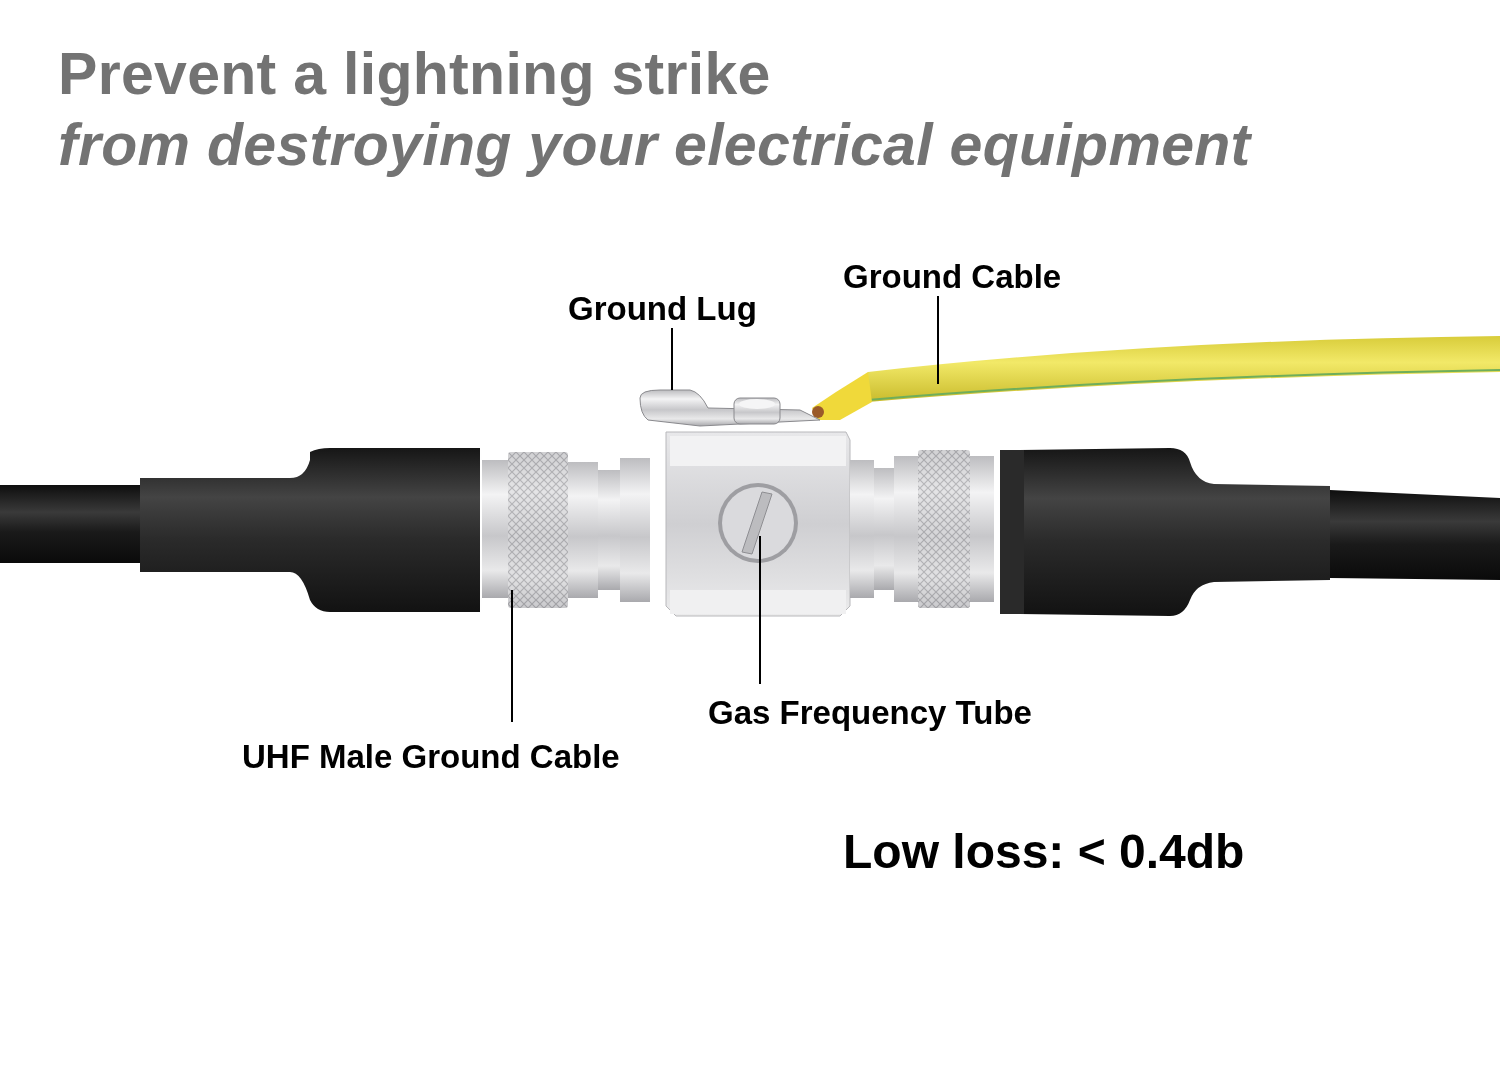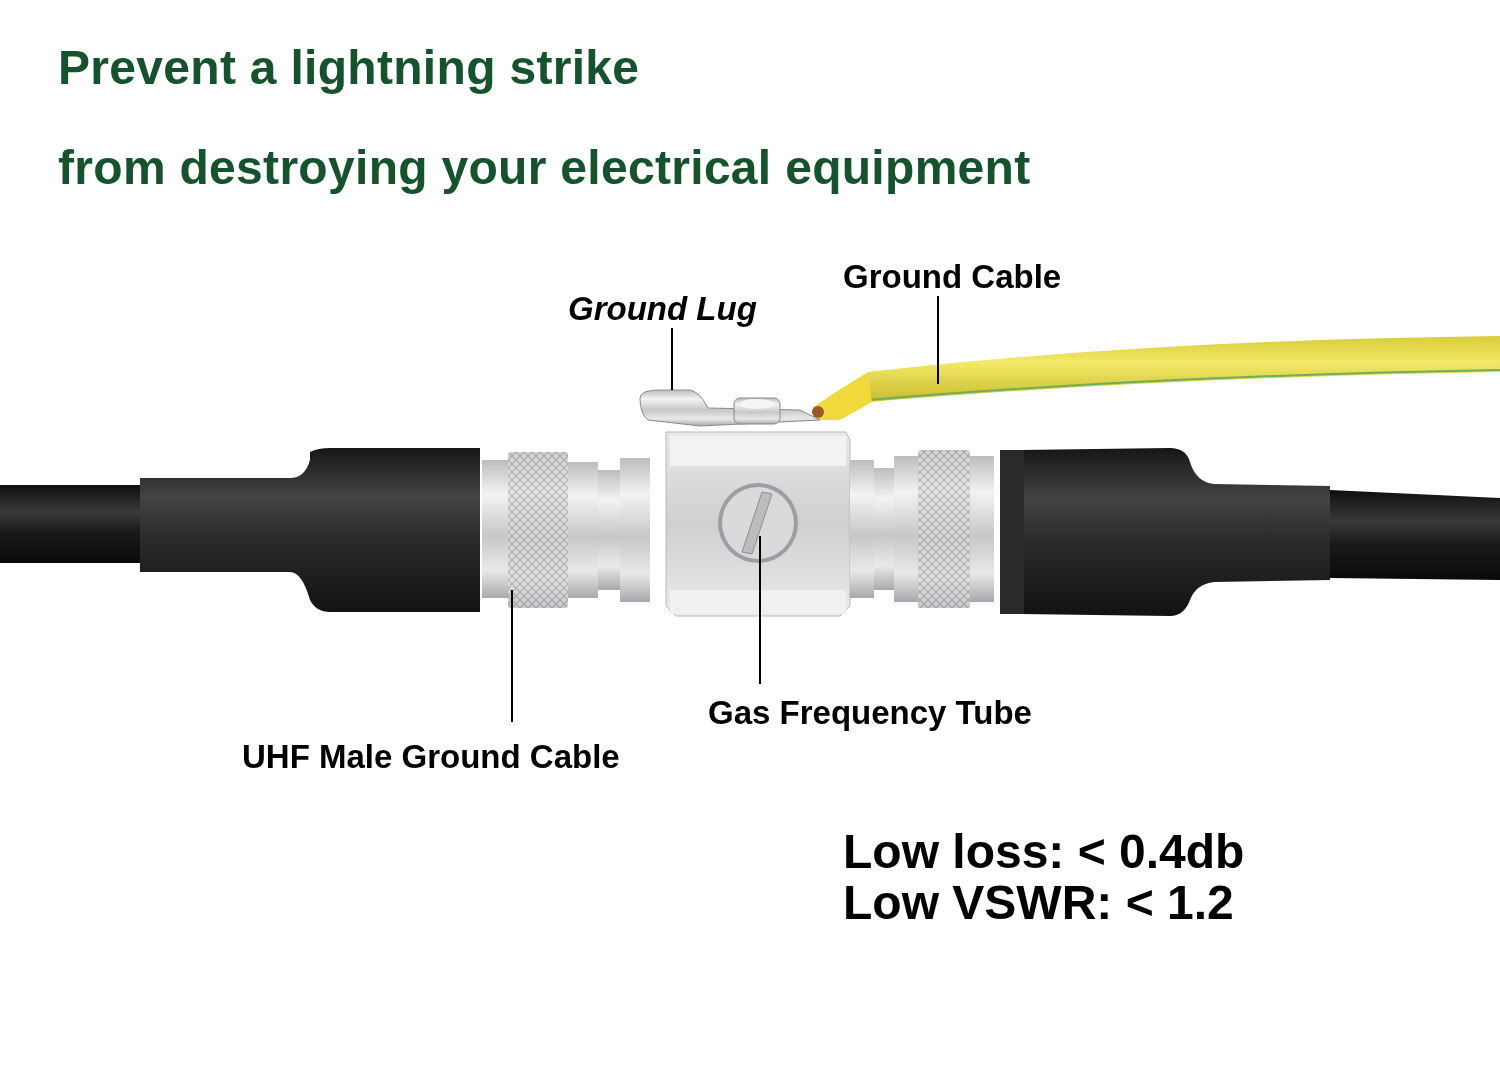--- a/index.html
+++ b/index.html
@@ -1,23 +1,23 @@
 <!DOCTYPE html>
 <html><head>
   <meta charset="utf-8">
   <style>
     html, body { margin: 0; padding: 0; background: #ffffff; }
     body { width: 1500px; height: 1090px; position: relative; overflow: hidden;
            font-family: "Liberation Sans", "DejaVu Sans", sans-serif; }
-    .headline { position: absolute; left: 58px; color: #14532d; font-weight: bold;
-                font-size: 48px; letter-spacing: 0.3px; white-space: nowrap; }
+    .headline { position: absolute; left: 58px; color: #737373; font-weight: bold;
+                font-size: 59px; letter-spacing: 0.3px; white-space: nowrap; }
     #hl1 { top: 40px; }
-    #hl2 { top: 140px; }
+    #hl2 { top: 111px; font-style: italic; }
     .callout { position: absolute; color: #000; font-weight: bold; font-size: 33px; white-space: nowrap; }
-    #lbl-ground-lug { left: 568px; top: 290px; font-style: italic; }
+    #lbl-ground-lug { left: 568px; top: 290px; }
     #lbl-ground-cable { left: 843px; top: 258px; }
     #lbl-gdt { left: 708px; top: 694px; }
     #lbl-uhf { left: 242px; top: 738px; }
     .specs { position: absolute; left: 843px; top: 826px; }
     .spec { color: #000; font-weight: bold; font-size: 48px; line-height: 51px; white-space: nowrap; }
     .illustration { position: absolute; left: 0; top: 0; }
   </style>
 </head>
 <body>
 
@@ -122,14 +122,13 @@
   <line x1="512" y1="590" x2="512" y2="722" stroke="#000" stroke-width="2"></line>
 </svg>
 
 <div class="callout" id="lbl-ground-lug">Ground Lug</div>
 <div class="callout" id="lbl-ground-cable">Ground Cable</div>
 <div class="callout" id="lbl-gdt">Gas Frequency Tube</div>
 <div class="callout" id="lbl-uhf">UHF Male Ground Cable</div>
 
 <div class="specs">
   <div class="spec">Low loss: &lt; 0.4db</div>
-  <div class="spec">Low VSWR: &lt; 1.2</div>
 </div>
 
 </body></html>

